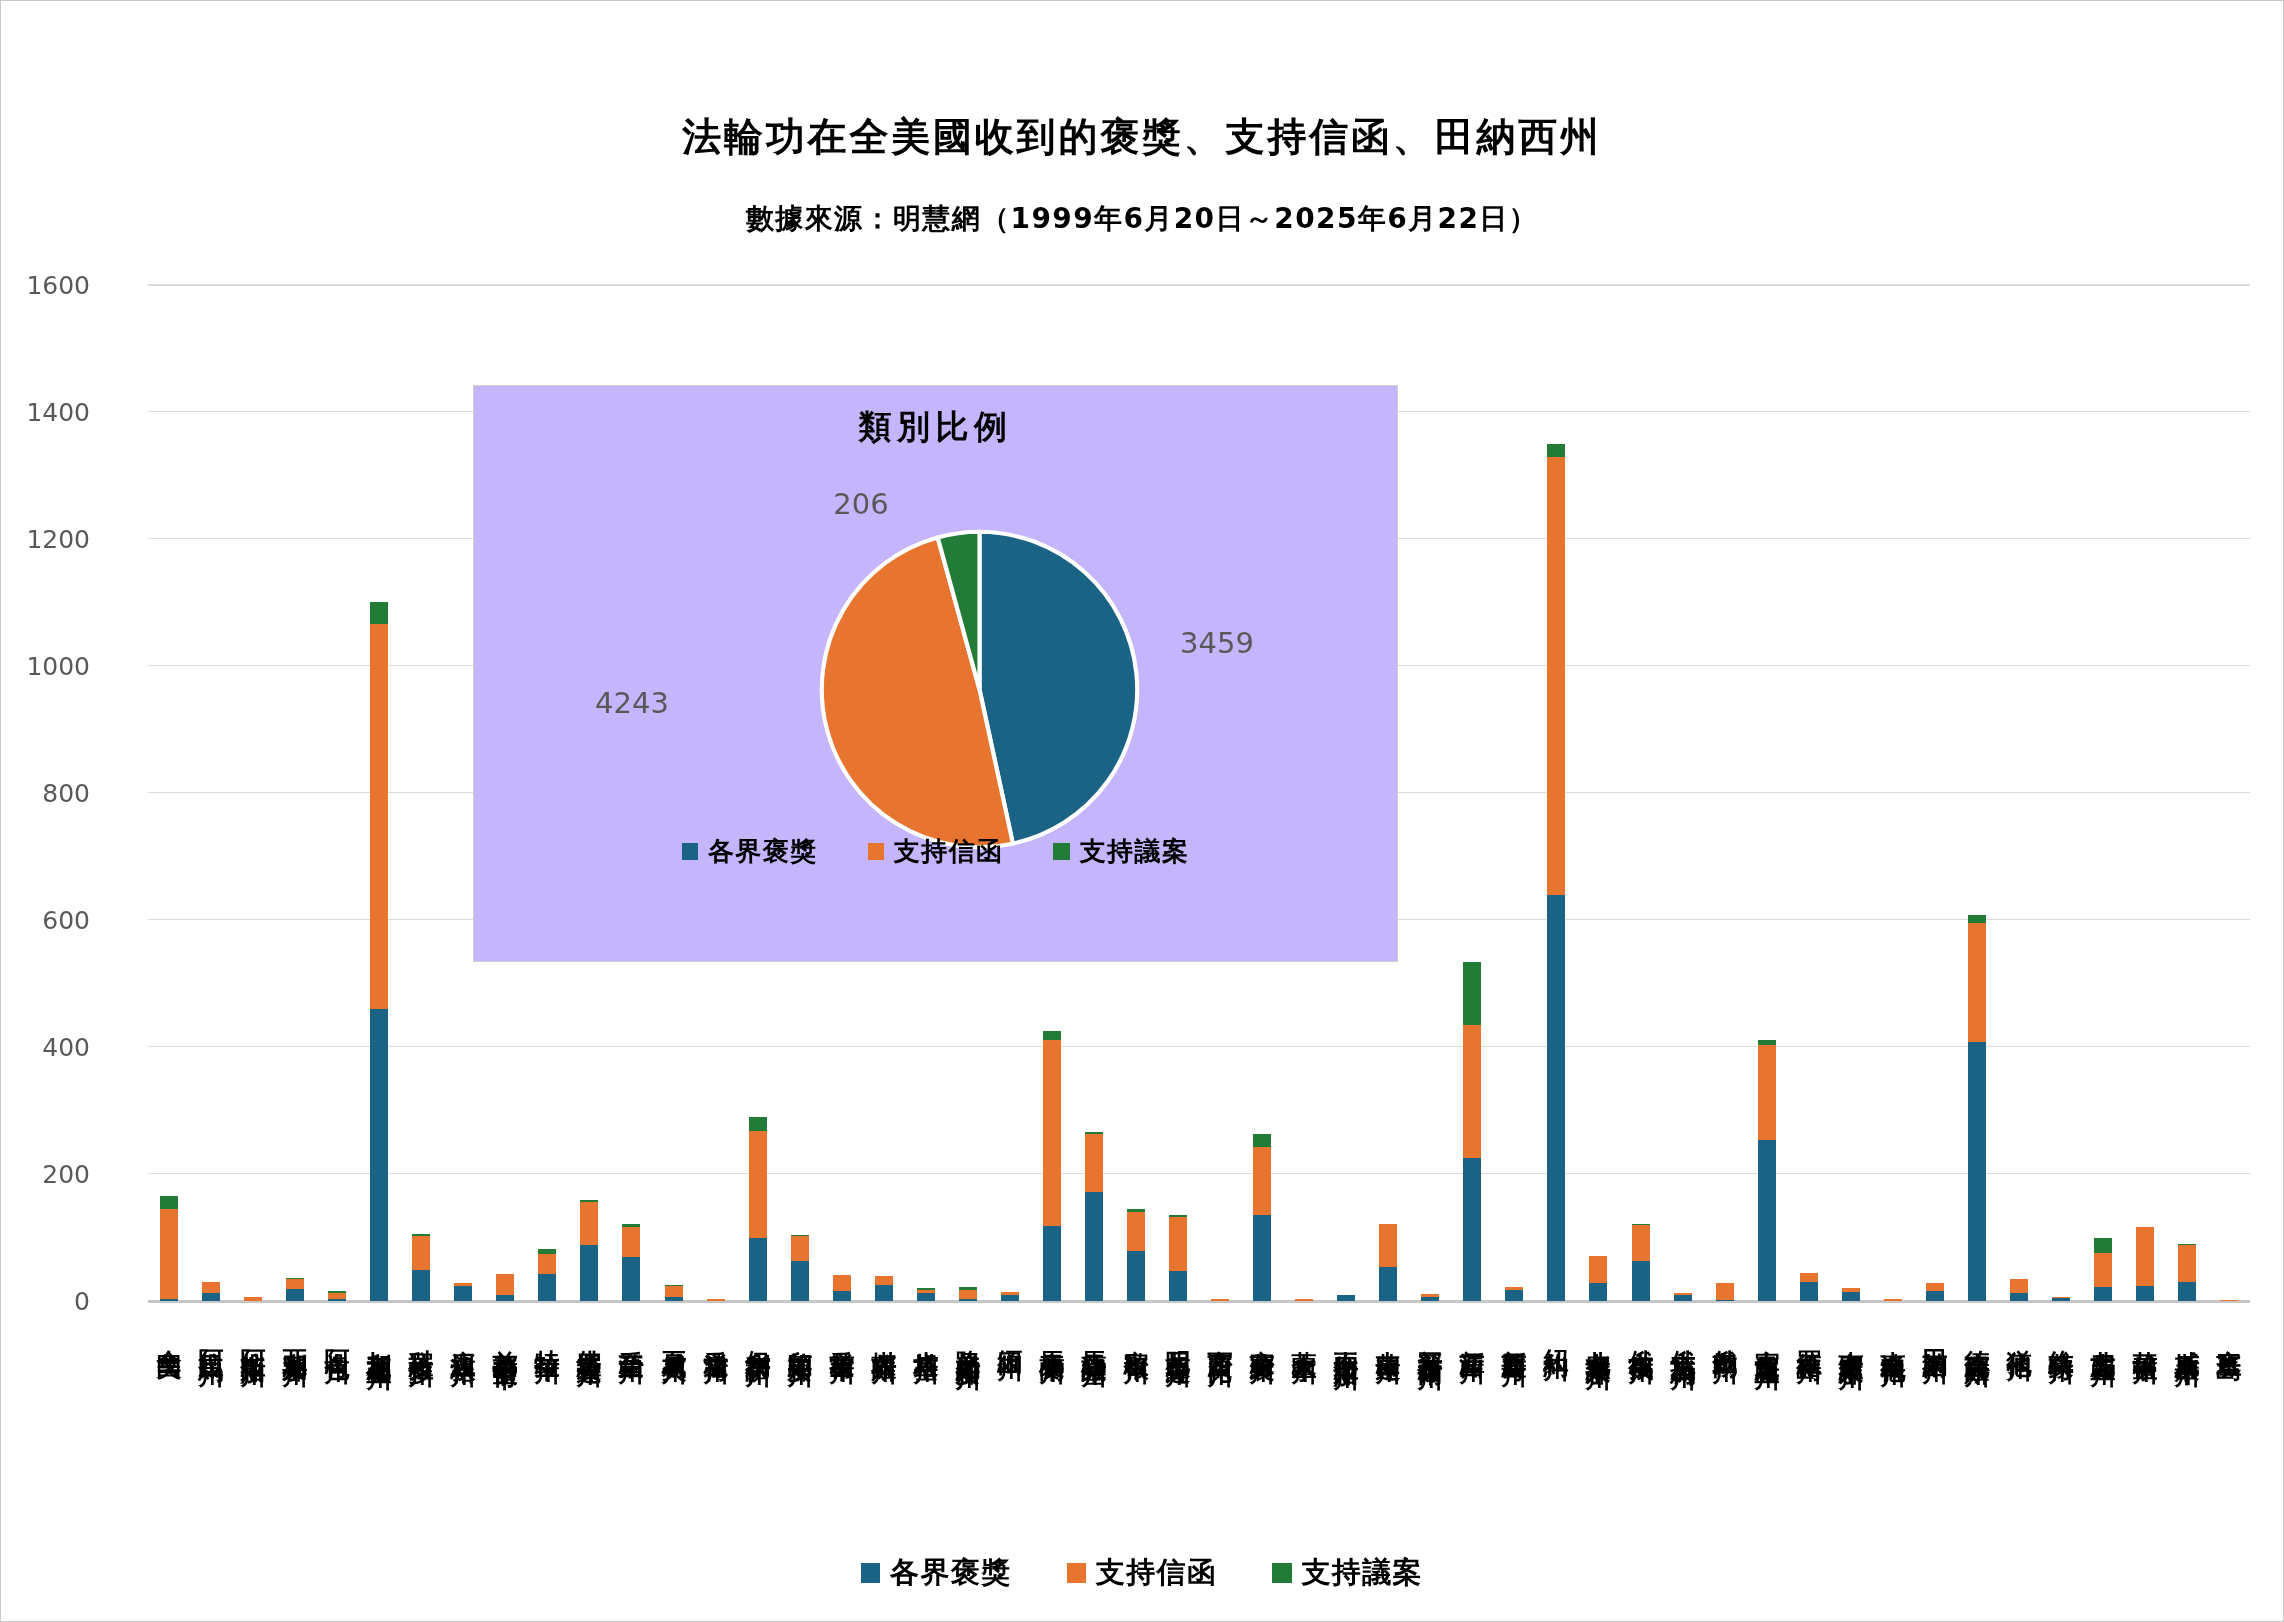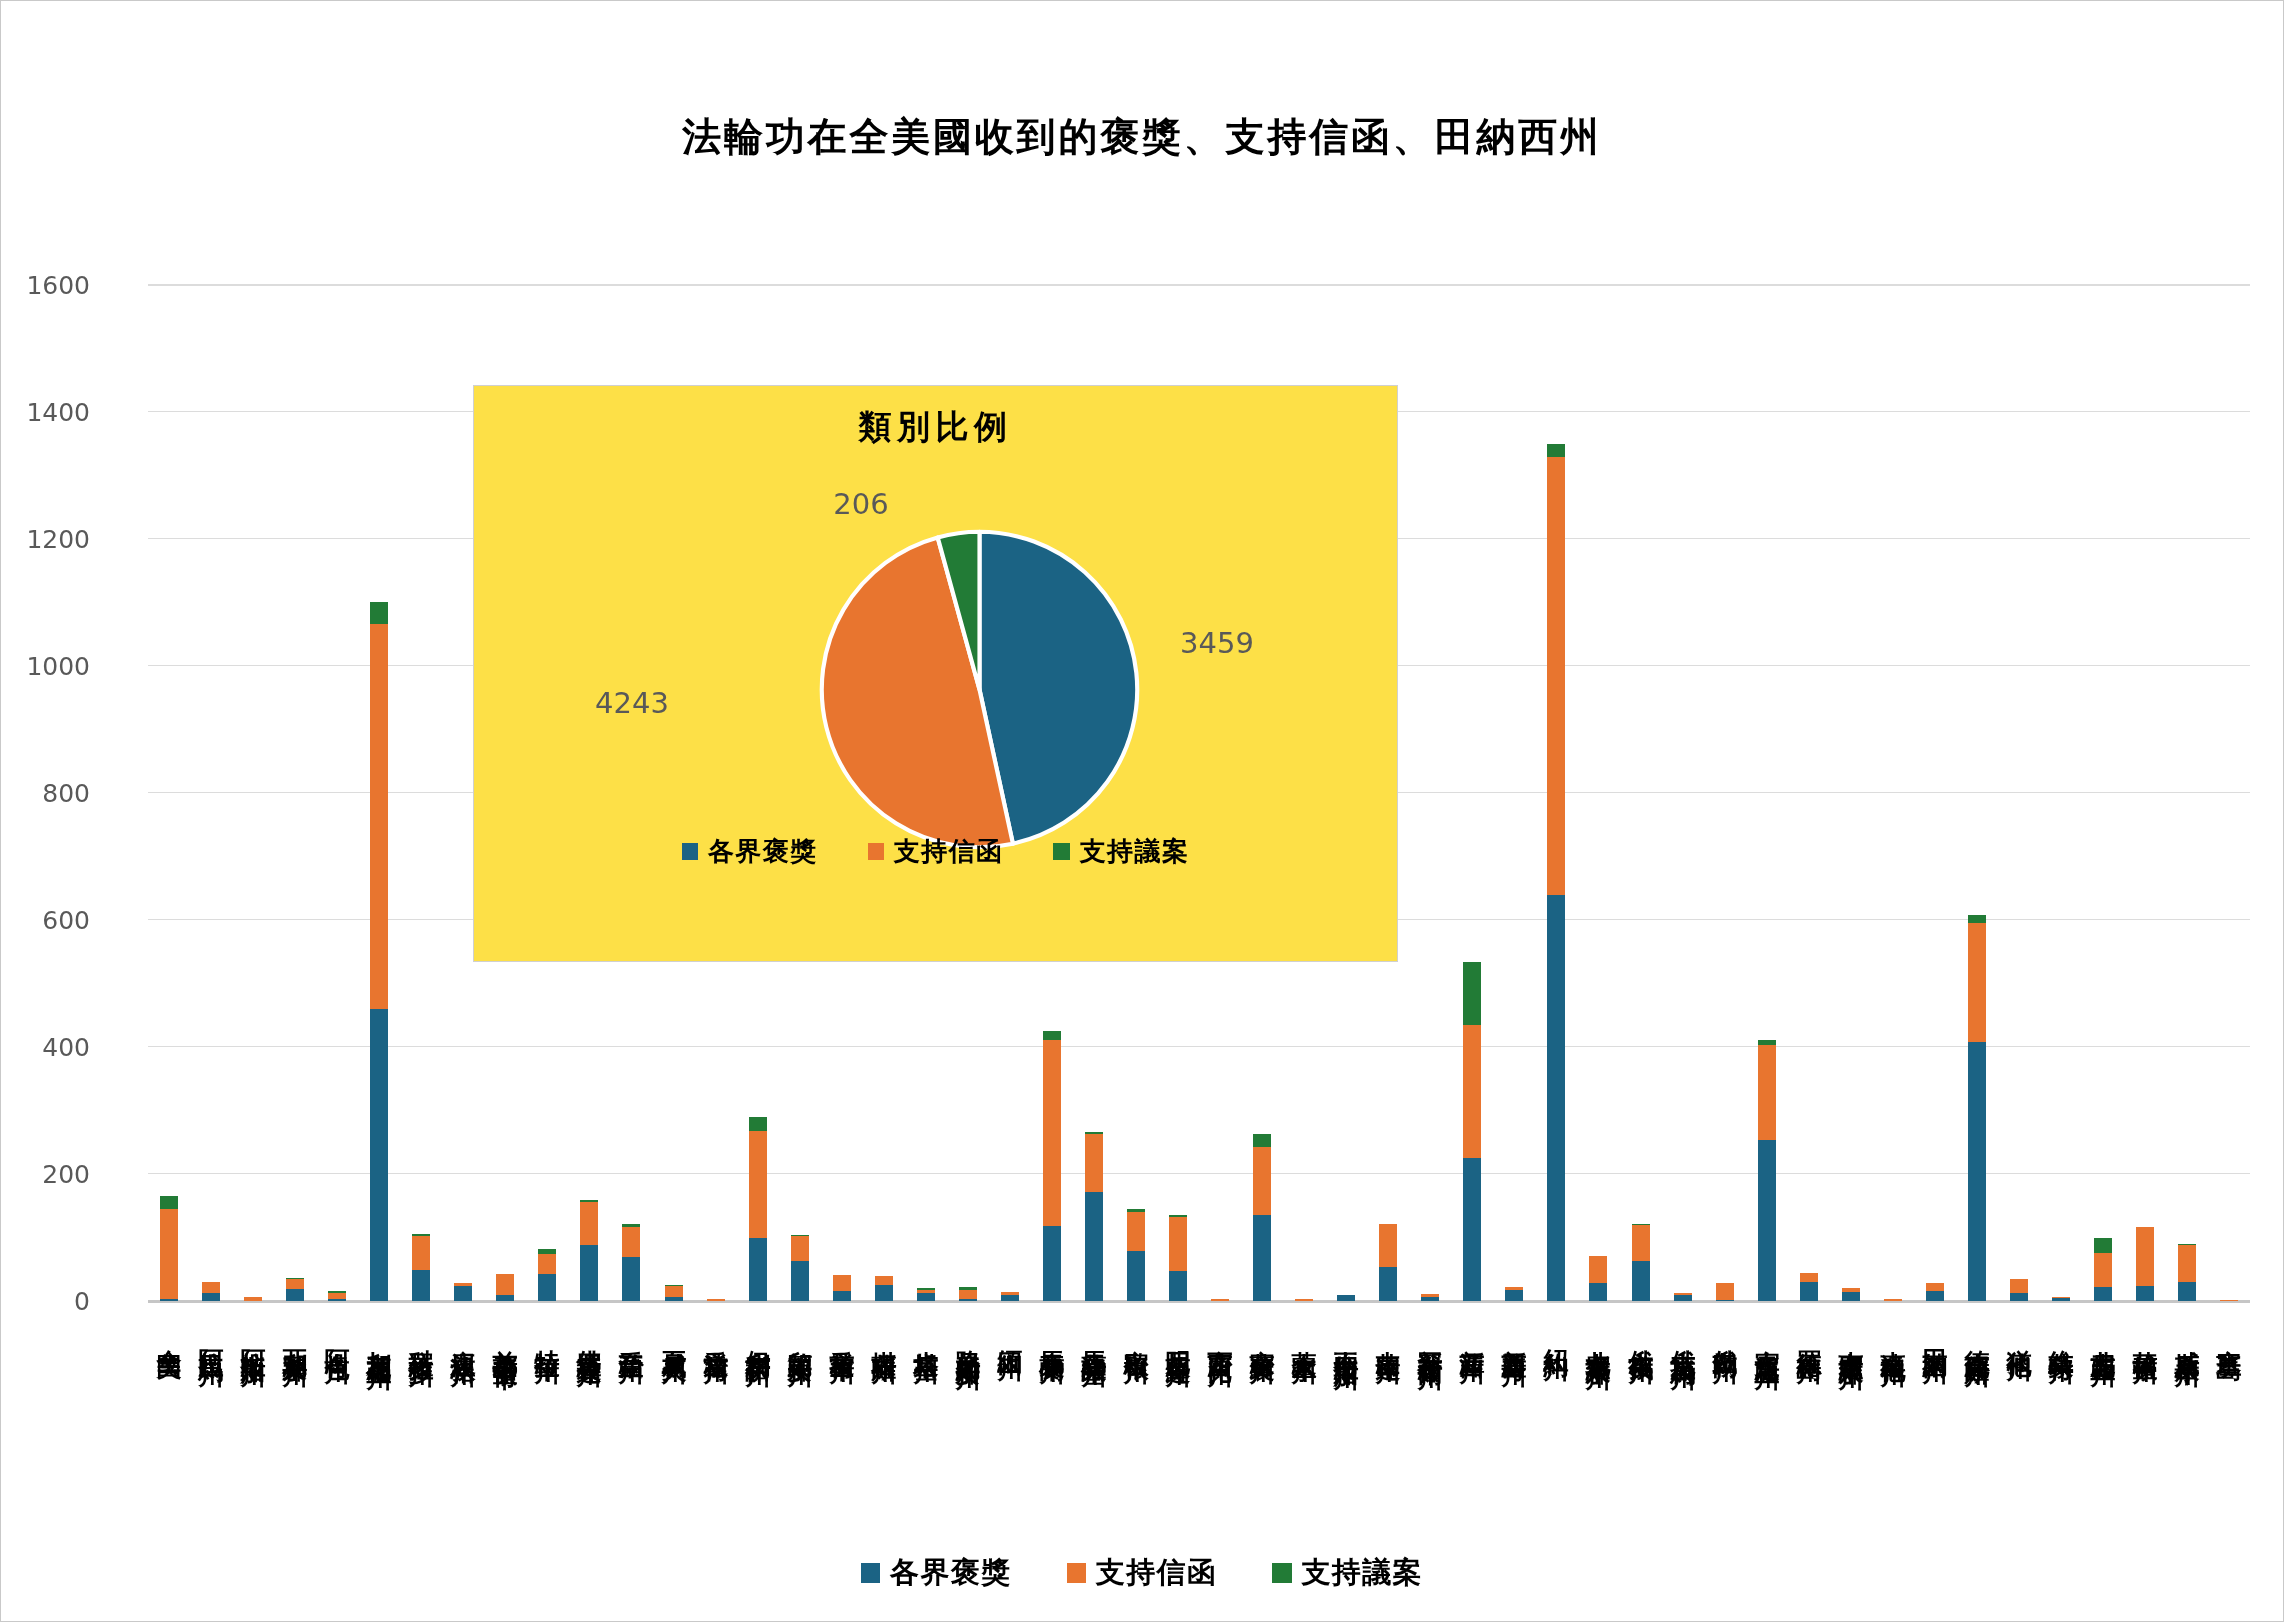--- a/index.html
+++ b/index.html
@@ -35,21 +35,21 @@
   .xlabels{position:absolute;left:147px;top:1329px;width:2102px;height:290px;}
   .xlabel{
     position:absolute;top:0;height:290px;text-align:center;
     writing-mode:vertical-rl;text-orientation:upright;
     font-size:25px;font-weight:600;color:#000;line-height:1.0;letter-spacing:2.8px;
     display:flex;justify-content:flex-start;align-items:center;
   }
   
   .inset{
     position:absolute;left:472px;top:384px;width:925px;height:577px;
-    background:#fde047;border:1.4px solid #d0d0d0;box-sizing:border-box;
+    background:#c4b5fd;border:1.4px solid #d0d0d0;box-sizing:border-box;
   }
   .inset-title{
     position:absolute;top:19.4px;left:0;width:100%;text-align:center;
     font-size:33px;font-weight:700;color:#000;letter-spacing:5.5px;
   }
   .pie-wrap{position:absolute;left:345px;top:143px;width:321px;height:321px;}
   .pie-label{
     position:absolute;font-size:29px;color:#595959;transform:translate(-50%,-50%);white-space:nowrap;
   }
   .legend-row{
@@ -64,20 +64,21 @@
   }
   .bottom-legend .swatch{width:19.4px;height:19.4px;}
   .bottom-legend .legend-label{font-size:29px;}
 </style>
 </head>
 <body>
 
 <div class="page">
 
   <div class="title2">法輪功在全美國收到的褒獎、支持信函、田納西州</div>
+  <div class="subtitle">數據來源：明慧網（1999年6月20日～2025年6月22日）</div>
 
   <div id="plot">
       <div class="gridline zero" style="top: 1015px;"></div>
       <div class="ytick" style="top: 1016px;">0</div>
       <div class="gridline" style="top: 888px;"></div>
       <div class="ytick" style="top: 889px;">200</div>
       <div class="gridline" style="top: 761px;"></div>
       <div class="ytick" style="top: 762px;">400</div>
       <div class="gridline" style="top: 634px;"></div>
       <div class="ytick" style="top: 635px;">600</div>

